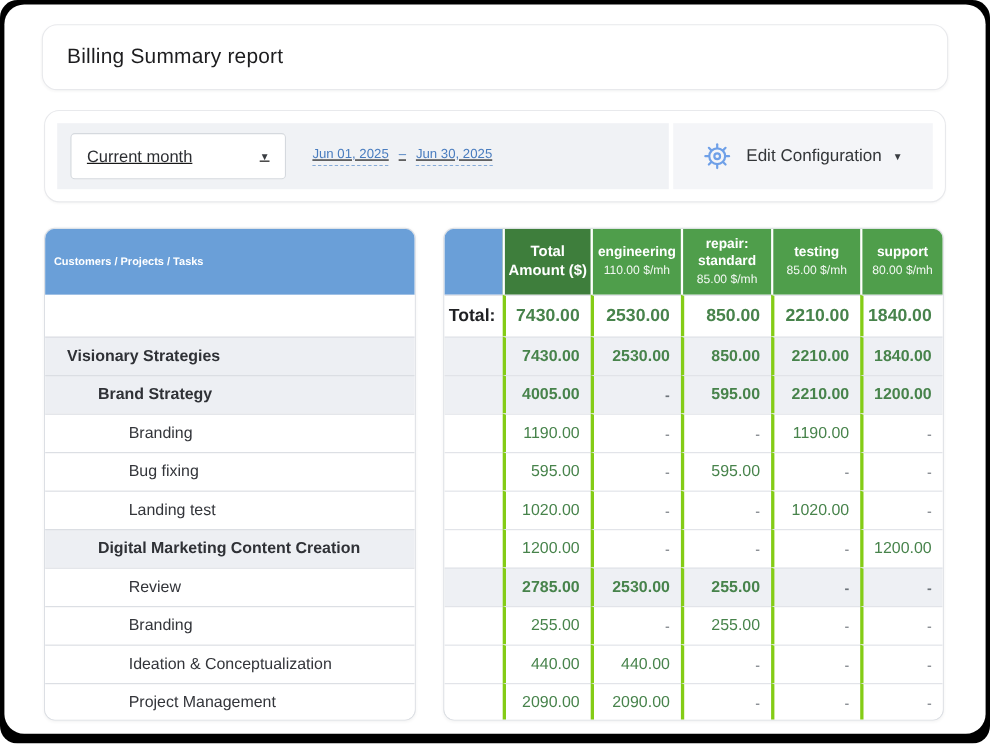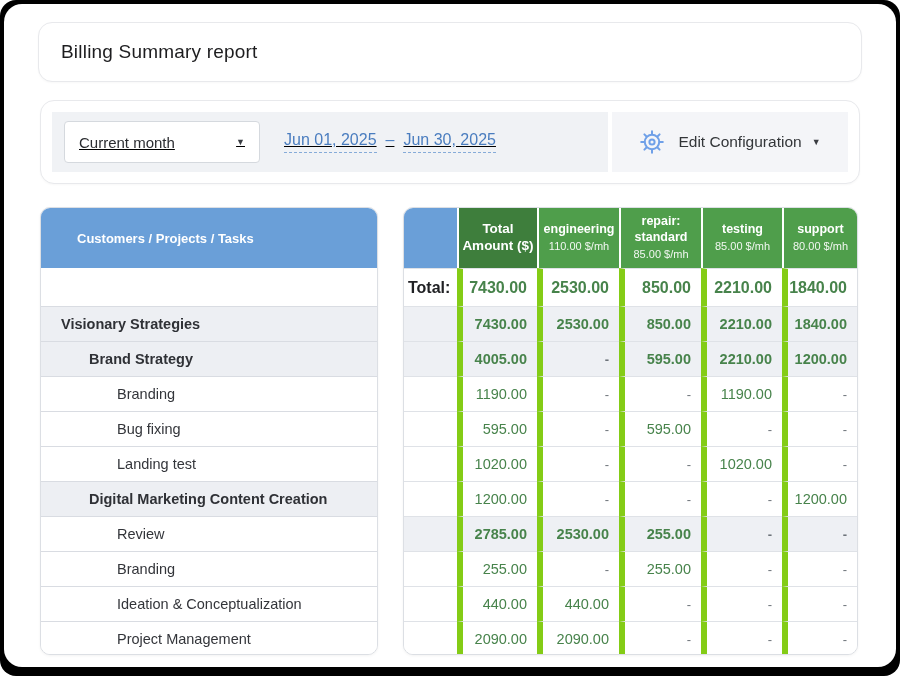--- a/index.html
+++ b/index.html
@@ -36,21 +36,21 @@
   .toolbar-right {
     width:236px; background:#f4f5f8; display:flex; align-items:center; justify-content:center;
   }
   .period-select {
     width:196px; height:42px; background:#fff; border:1px solid #d5d9de; border-radius:4px;
     display:flex; align-items:center; justify-content:space-between;
     padding:0 14px; cursor:pointer;
   }
   .period-select .lbl { font-size:15px; color:#2b2d31; }
   .caret { font-size:9px; color:#3a3d42; line-height:1; }
-  .dates { margin-left:24px; display:flex; align-items:baseline; font-size:16px; }
+  .dates { margin-left:24px; display:flex; align-items:baseline; font-size:12px; }
   .date-link {
     color:var(--date-blue,#4a7dbf); text-decoration:none; cursor:pointer;
     border-bottom:1.5px dashed #86abd8; padding-bottom:3px;
   }
   .date-sep { color:var(--date-blue,#4a7dbf); margin:0 9px; }
   .edit-config { display:flex; align-items:center; cursor:pointer; }
   .edit-config .lbl { font-size:15.5px; color:#333639; margin-left:13px; }
   .edit-config .caret { margin-left:10px; }
   .gear { width:26px; height:26px; display:block; }
 
@@ -58,22 +58,22 @@
   .tbl-card {
     position:absolute; top:207px; background:#fff;
     border:1px solid #dcdfe4; border-radius:10px; overflow:hidden;
     box-shadow:0 1px 3px rgba(0,0,0,0.05);
   }
 
   
   .left-card { left:40px; width:338px; height:448px; }
   .left-head {
     height:60px; background:var(--accent-blue-header,#6a9fd8);
-    color:#fff; font-weight:bold; font-size:13px;
-    display:flex; align-items:center; padding-left:36px;
+    color:#fff; font-weight:bold; font-size:10px;
+    display:flex; align-items:center; padding-left:8px;
   }
   .left-spacer { height:38px; background:#fff; }
   .tree-row {
     height:35px; display:flex; align-items:center;
     border-top:1px solid #d9dce2; font-size:14.5px; color:#33353a; background:#fff;
   }
   .tree-row.grp { background:#edeff3; font-weight:bold; color:#2f3136; }
   .tree-row.lvl1 { padding-left:20px; }
   .tree-row.lvl2 { padding-left:48px; }
   .tree-row.lvl3 { padding-left:76px; }
@@ -95,21 +95,21 @@
   .hc.dark { background:var(--green-dark,#3e7e3c); }
   .hc.dark .nm { font-size:13.5px; }
   .hc.blue { background:var(--accent-blue-header,#6a9fd8); }
   .hc.gap { border-left:2px solid #fff; }
 
   .bc {
     display:flex; align-items:center; justify-content:flex-end;
     padding-right:10px; font-size:14.5px; color:var(--value-green,#47834b);
     background:#fff; border-top:1px solid #dfe2e7;
   }
-  .bc.vline { border-left:6px solid #84cc16; }
+  .bc.vline { border-left:3px solid #84cc16; }
   .bc.gray { background:#eef0f4; }
   .bc.bold { font-weight:bold; }
   .bc.total { font-size:16px; }
   .bc.dash { color:#6d737a; font-size:13px; }
   .bc.lblcell { justify-content:flex-start; padding-left:4px; padding-right:2px;
     color:#202124; font-weight:bold; font-size:16px; }
 </style>
 </head>
 <body>
 

